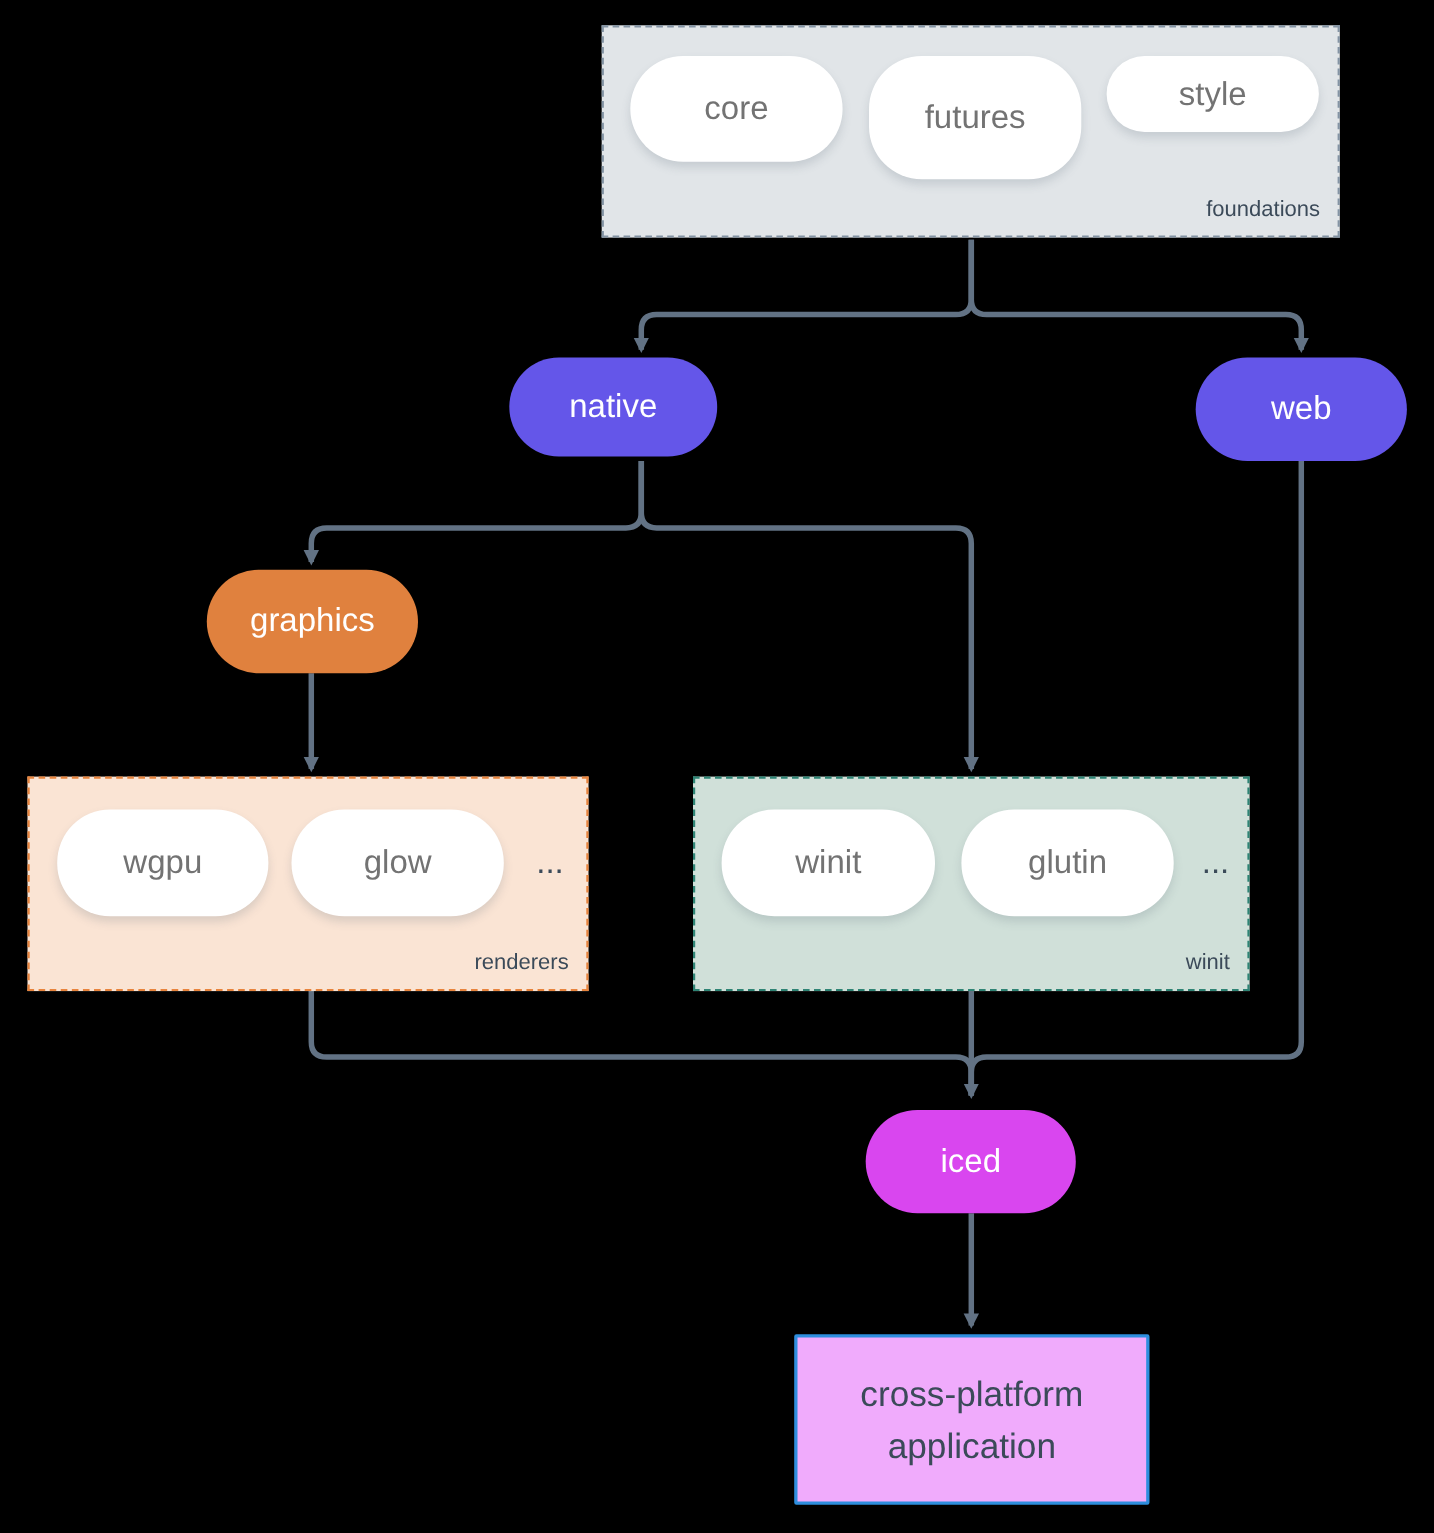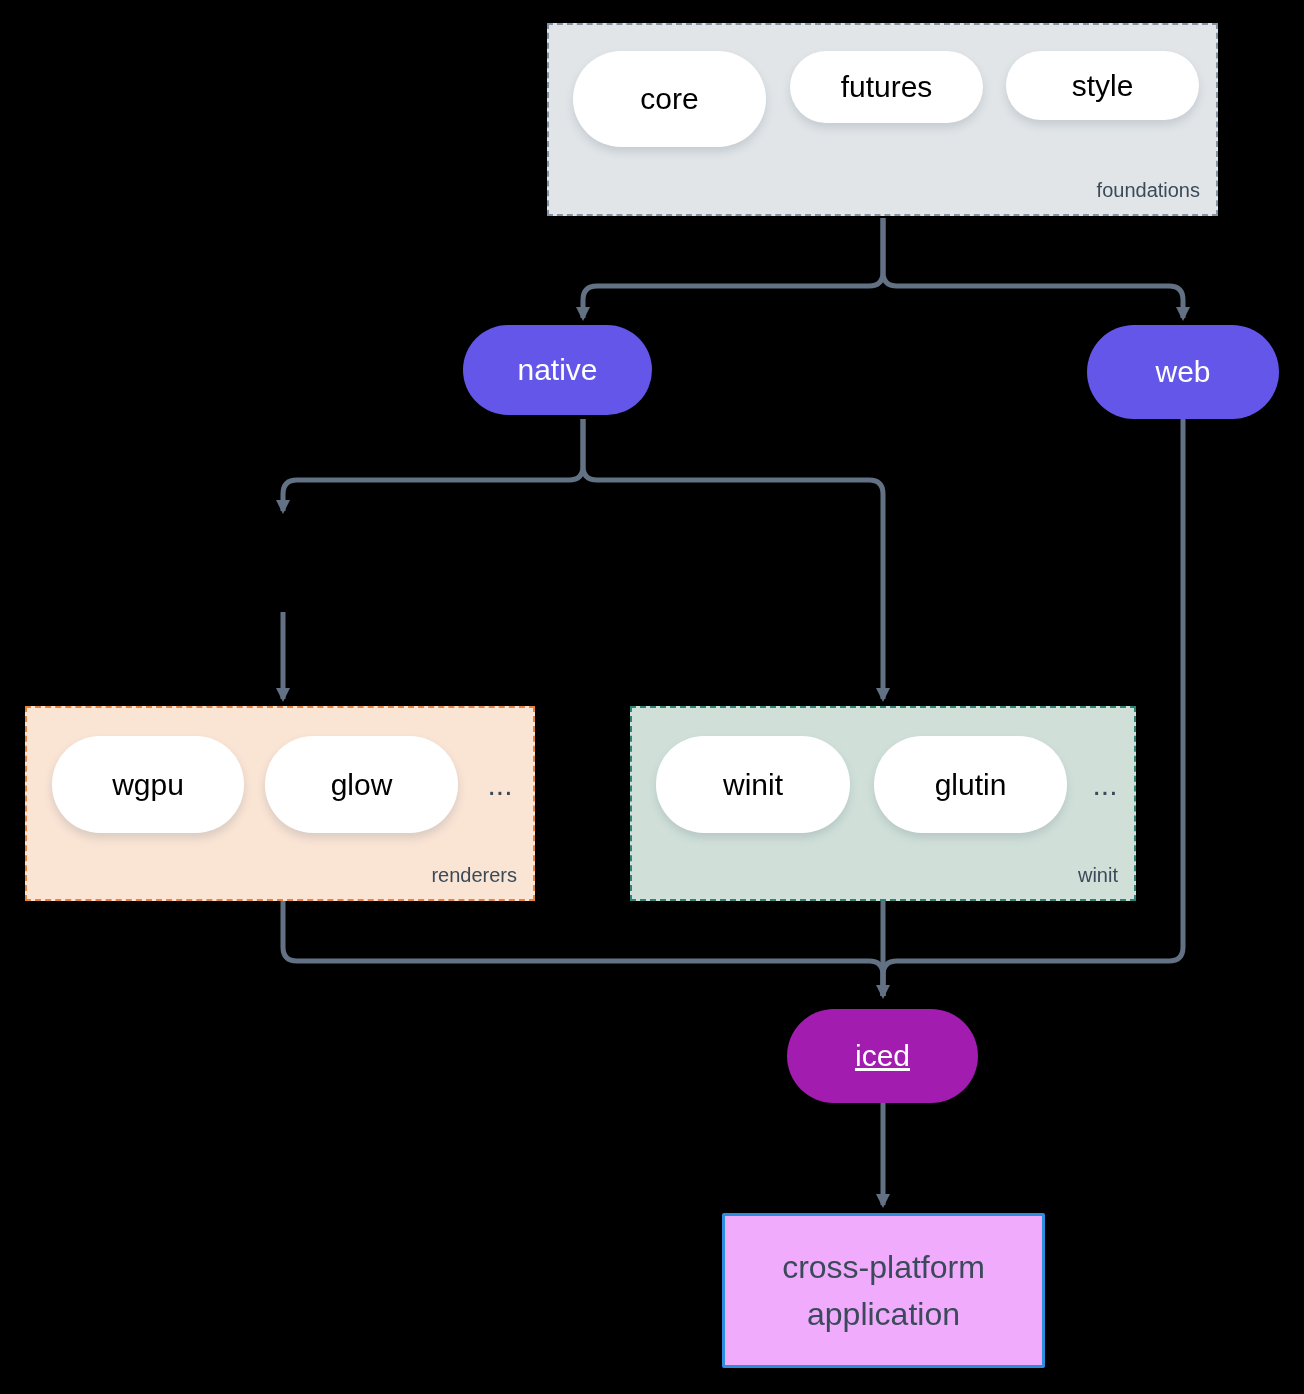--- a/index.html
+++ b/index.html
@@ -35,26 +35,26 @@
     position: absolute;
     border-radius: 48px;
     display: flex;
     align-items: center;
     justify-content: center;
     font-size: 30px;
     z-index: 2;
   }
   .pill.white {
     background: #FFFFFF;
-    color: #000000;
+    color: #737373;
     box-shadow: 0 5px 9px rgba(90,105,120,0.20);
   }
   .pill.purple { background: #6456E9; color: #FFFFFF; }
   .pill.orange { background: #E0813E; color: #FFFFFF; }
-  .pill.blue   { background: #a21caf; color: #FFFFFF; text-decoration: underline; }
+  .pill.blue   { background: #d946ef; color: #FFFFFF; }
 
   .ellipsis {
     position: absolute;
     display: flex;
     align-items: center;
     justify-content: center;
     font-size: 30px;
     color: #3B4A59;
     z-index: 2;
   }
@@ -94,36 +94,39 @@
     <path class="edge" d="M 283 901 L 283 947 Q 283 961 297 961 L 869 961 Q 883 961 883 975 L 883 996"></path>
     <path class="edge" d="M 1183 419 L 1183 947 Q 1183 961 1169 961 L 897 961 Q 883 961 883 975 L 883 996"></path>
     <path class="edge" marker-end="url(#arrow)" d="M 883 901 L 883 996"></path>
     <path class="edge" marker-end="url(#arrow)" d="M 883 1103 L 883 1205"></path>
   </svg>
 
   <div class="group foundations" style="left:547px; top:23px; width:671px; height:193px;">
     <div class="pill white" style="left:24px; top:26px; width:193px; height:96px;">
       <span>core</span>
     </div>
-    <div class="pill white" style="left:241px; top:26px; width:193px; height:72px;">
+    <div class="pill white" style="left:241px; top:26px; width:193px; height:112px;">
       <span>futures</span>
     </div>
     <div class="pill white" style="left:457px; top:26px; width:193px; height:69px;">
       <span>style</span>
     </div>
     <div class="group-label">foundations</div>
   </div>
 
   <div class="pill purple" style="left:463px; top:325px; width:189px; height:90px;">
     <span>native</span>
   </div>
   <div class="pill purple" style="left:1087px; top:325px; width:192px; height:94px;">
     <span>web</span>
   </div>
 
+  <div class="pill orange" style="left:188px; top:518px; width:192px; height:94px;">
+    <span>graphics</span>
+  </div>
 
   <div class="group renderers" style="left:25px; top:706px; width:510px; height:195px;">
     <div class="pill white" style="left:25px; top:28px; width:192px; height:97px;">
       <span>wgpu</span>
     </div>
     <div class="pill white" style="left:238px; top:28px; width:193px; height:97px;">
       <span>glow</span>
     </div>
     <div class="ellipsis" style="left:448px; top:28px; width:50px; height:97px;">...</div>
     <div class="group-label">renderers</div>

